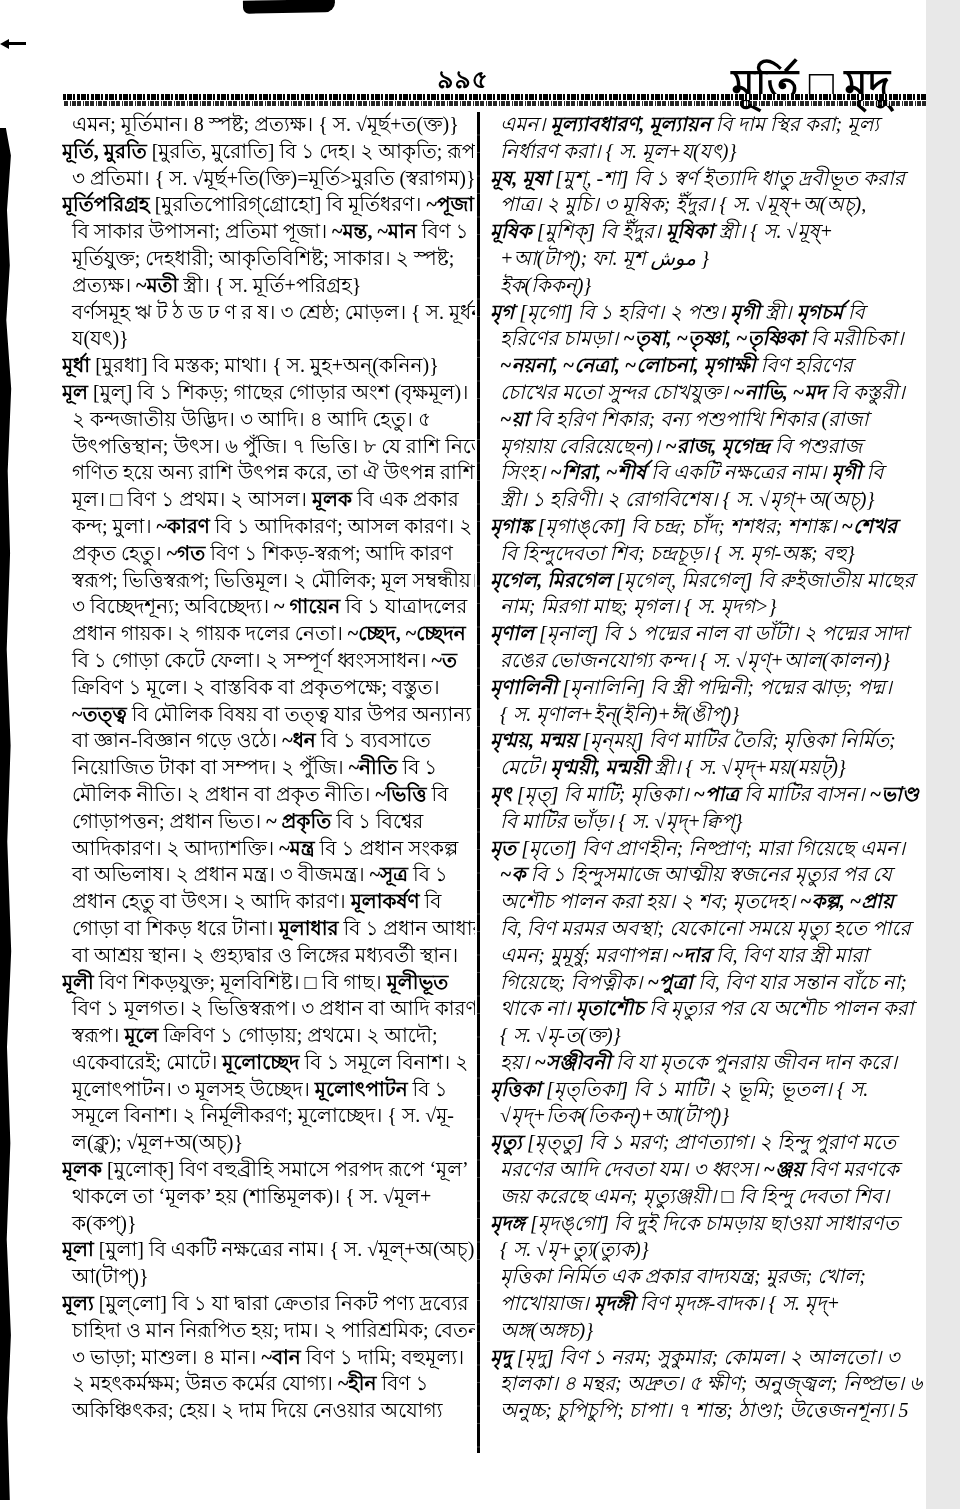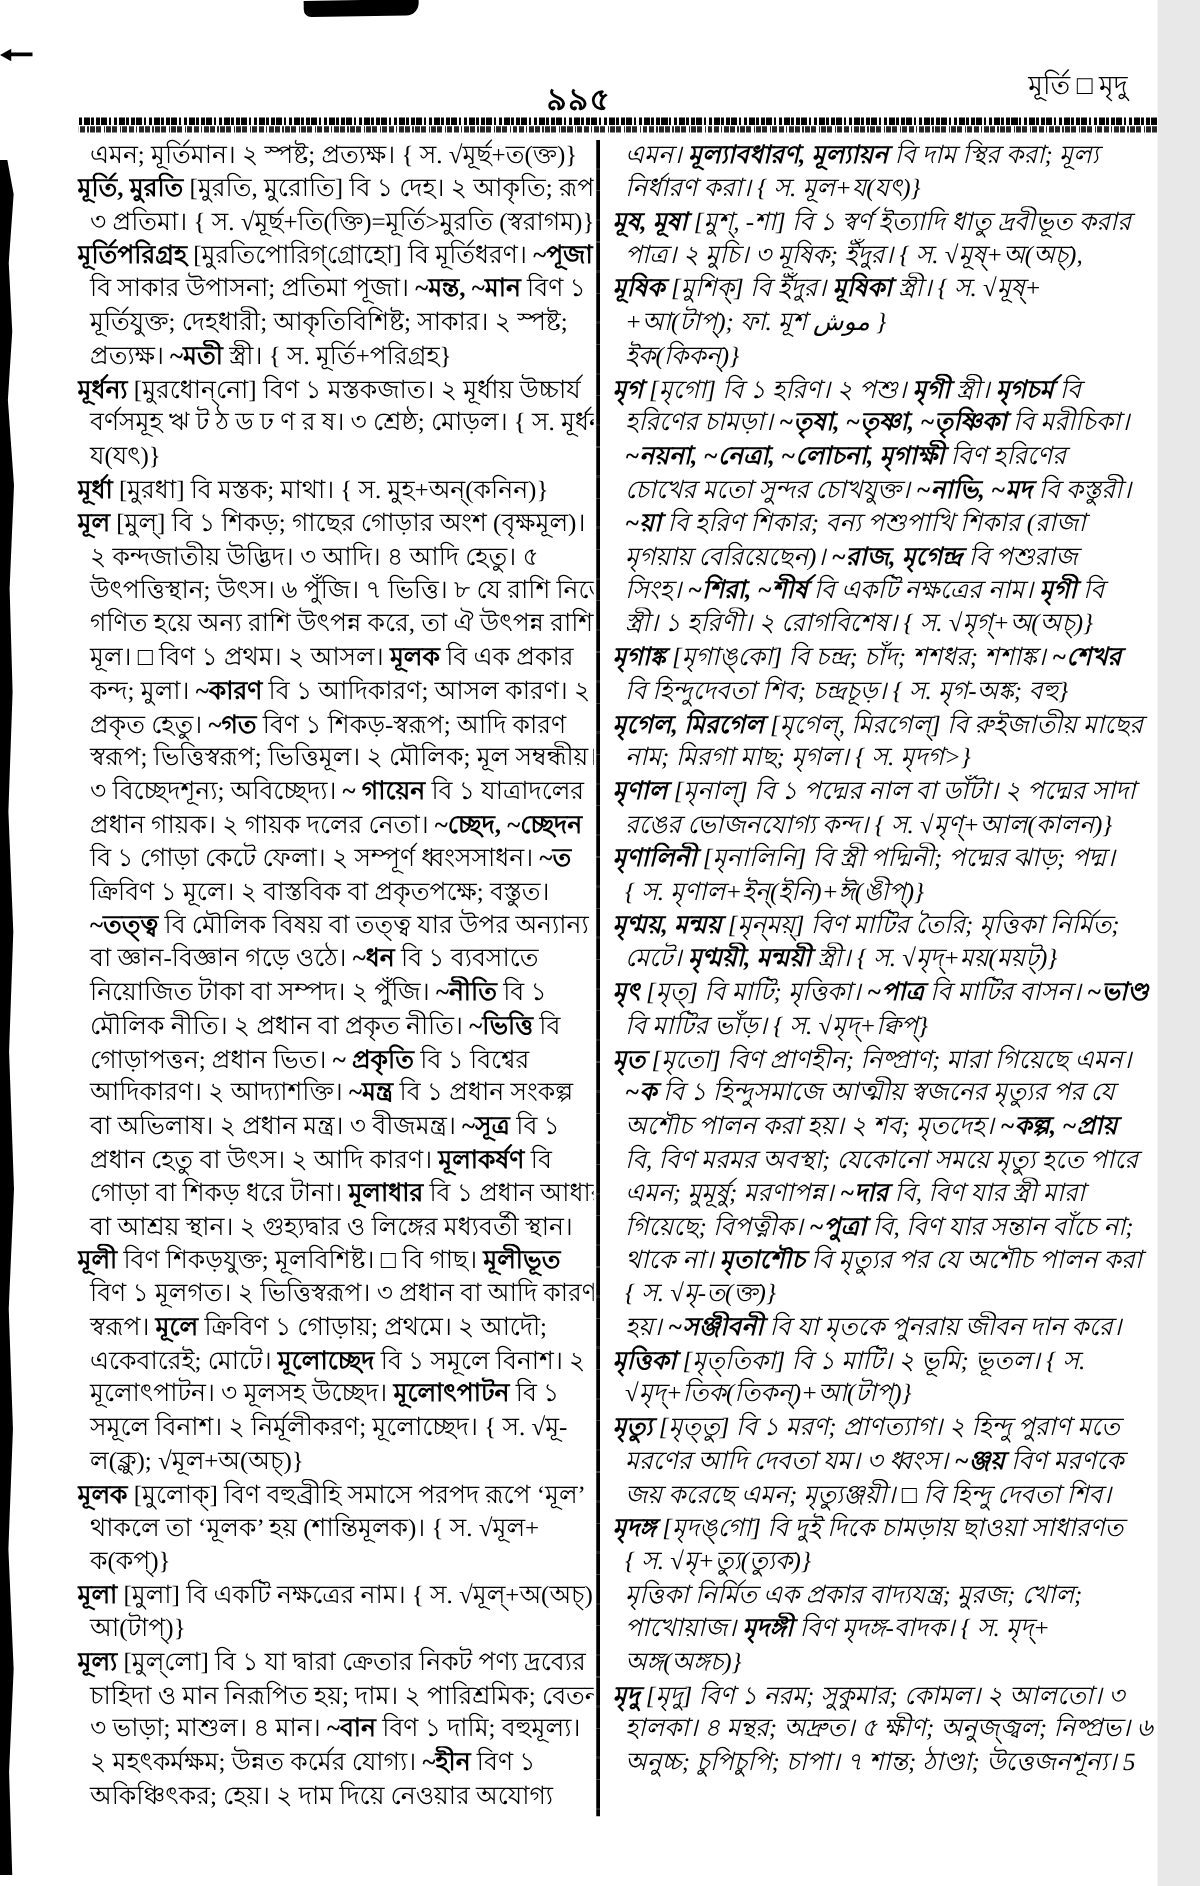--- a/index.html
+++ b/index.html
@@ -45,22 +45,22 @@
   .divider{
     position:absolute;left:477px;top:112px;width:3px;height:1341px;
     background:repeating-linear-gradient(180deg,#000 0 22px,#222 22px 24px,#000 24px 40px,#444 40px 41px);
   }
   
   .page-number{
     position:absolute;left:0;right:0;top:60px;text-align:center;
     font-size:25px;font-weight:bold;letter-spacing:1px;
   }
   .guide-words{
-    position:absolute;right:24px;top:52px;
-    font-size:21px;font-weight:normal;white-space:pre;
+    position:absolute;right:36px;top:52px;
+    font-size:42px;font-weight:bold;white-space:pre;
   }
   
   .col{position:absolute;top:111px;overflow:hidden;}
   .col-left{left:62px;width:413px;height:1350px;}
   .col-right{left:490px;width:450px;height:1350px;font-style:italic;}
   .line{
     height:26.8px;line-height:26.8px;font-size:20px;
     white-space:pre;overflow:hidden;
   }
   .line b{font-weight:bold;}
@@ -77,28 +77,27 @@
   <div class="page-number">৯৯৫</div>
   <div class="guide-words">মূর্তি □ মৃদু</div>
   <div class="noise-band">
     <div class="nrow a"></div>
     <div class="nrow b"></div>
   </div>
 
   <div class="divider"></div>
 
   <div class="col col-left" id="left-column-lines">
-      <div class="line">  এমন; মূর্তিমান। ২ স্পষ্ট; প্রত্যক্ষ। { স. √মূর্ছ+ত(ক্ত)}</div>
+      <div class="line">  এমন; মূর্তিমান। 8 স্পষ্ট; প্রত্যক্ষ। { স. √মূর্ছ+ত(ক্ত)}</div>
       <div class="line"><b>মূর্তি, মুরতি</b> [মুরতি, মুরোতি] বি ১ দেহ। ২ আকৃতি; রূপ।</div>
       <div class="line">  ৩ প্রতিমা। { স. √মূর্ছ+তি(ক্তি)=মূর্তি&gt;মুরতি (স্বরাগম)}</div>
       <div class="line"><b>মূর্তিপরিগ্রহ</b> [মুরতিপোরিগ্‌গ্রোহো] বি মূর্তিধরণ। <b>~পূজা</b></div>
       <div class="line">  বি সাকার উপাসনা; প্রতিমা পূজা। <b>~মন্ত, ~মান</b> বিণ ১</div>
       <div class="line">  মূর্তিযুক্ত; দেহধারী; আকৃতিবিশিষ্ট; সাকার। ২ স্পষ্ট;</div>
       <div class="line">  প্রত্যক্ষ। <b>~মতী</b> স্ত্রী। { স. মূর্তি+পরিগ্রহ}</div>
-      <div class="line"><b>মূর্ধন্য</b> [মুরধোন্‌নো] বিণ ১ মস্তকজাত। ২ মূর্ধায় উচ্চার্য</div>
       <div class="line">  বর্ণসমূহ ঋ ট ঠ ড ঢ ণ র ষ। ৩ শ্রেষ্ঠ; মোড়ল। { স. মূর্ধন্+</div>
       <div class="line">  য(যৎ)}</div>
       <div class="line"><b>মূর্ধা</b> [মুরধা] বি মস্তক; মাথা। { স. মুহ+অন্(কনিন)}</div>
       <div class="line"><b>মূল</b> [মুল্] বি ১ শিকড়; গাছের গোড়ার অংশ (বৃক্ষমূল)।</div>
       <div class="line">  ২ কন্দজাতীয় উদ্ভিদ। ৩ আদি। ৪ আদি হেতু। ৫</div>
       <div class="line">  উৎপত্তিস্থান; উৎস। ৬ পুঁজি। ৭ ভিত্তি। ৮ যে রাশি নিজে</div>
       <div class="line">  গণিত হয়ে অন্য রাশি উৎপন্ন করে, তা ঐ উৎপন্ন রাশির</div>
       <div class="line">  মূল। □ বিণ ১ প্রথম। ২ আসল। <b>মূলক</b> বি এক প্রকার</div>
       <div class="line">  কন্দ; মুলা। <b>~কারণ</b> বি ১ আদিকারণ; আসল কারণ। ২</div>
       <div class="line">  প্রকৃত হেতু। <b>~গত</b> বিণ ১ শিকড়-স্বরূপ; আদি কারণ</div>

